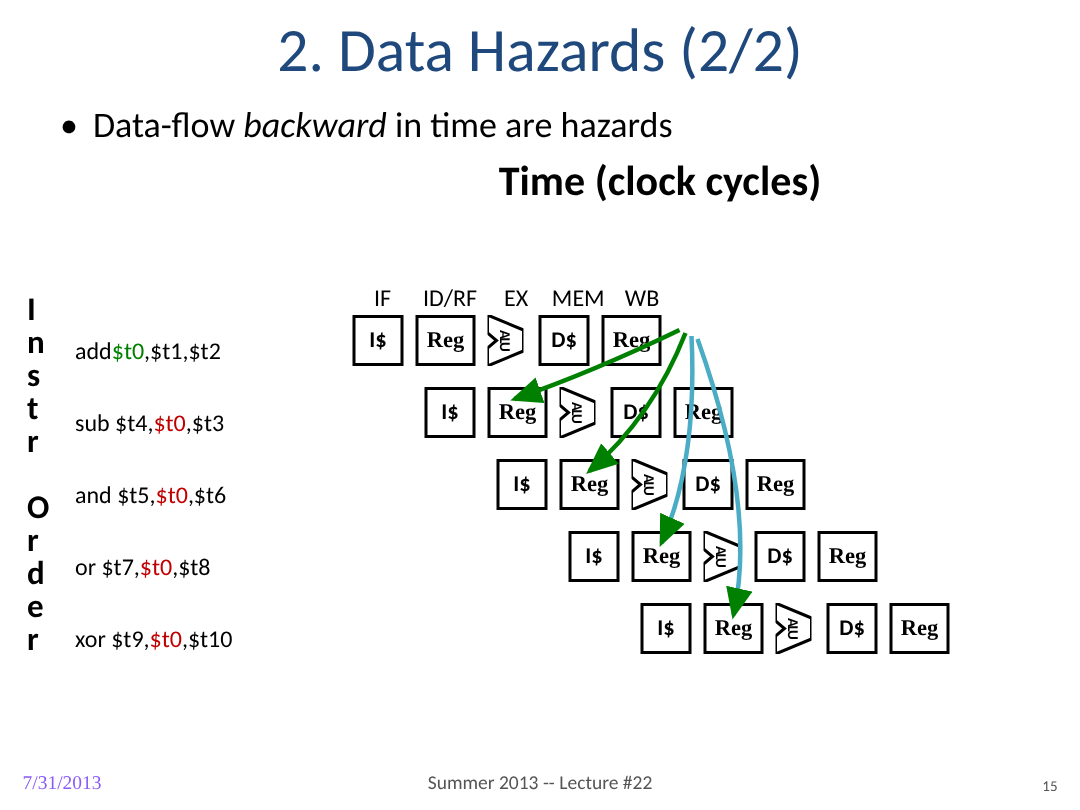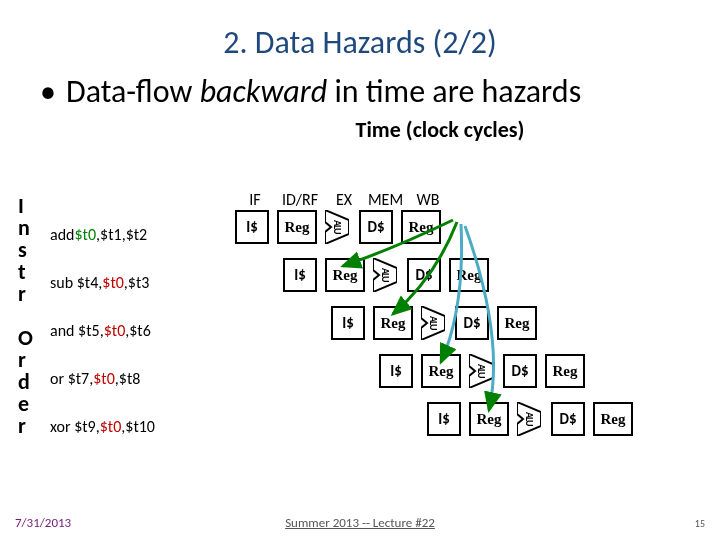--- a/index.html
+++ b/index.html
@@ -7,35 +7,35 @@
     padding: 0;
     width: 720px;
     height: 540px;
     font-family: Calibri, Arial, sans-serif;
     background: #fff;
     position: relative;
     overflow: hidden;
   }
   .title {
     text-align: center;
-    font-size: 32px;
+    font-size: 41px;
     color: #1f497d;
-    margin-top: 23px;
+    margin-top: 9px;
   }
   .bullet {
-    font-size: 32px;
+    font-size: 24px;
     margin: 10px 0 0 40px;
     color: #000;
   }
   .bullet .dot { margin-right: 10px; }
   .italic { font-style: italic; }
   .time-label {
     text-align: center;
     font-weight: bold;
-    font-size: 22px;
+    font-size: 28px;
     margin-left: 160px;
     margin-top: 5px;
   }
   .side-label {
     position: absolute;
     left: 18px;
     top: 195px;
     font-size: 22px;
     font-weight: bold;
     line-height: 22px;
@@ -94,30 +94,30 @@
     justify-content: center;
     margin: 0 2px;
   }
   .alu svg { position: absolute; top: 0; left: 0; }
   .alu span { position: relative; writing-mode: vertical-rl; font-size: 10px; letter-spacing: -1px;}
   .footer-l {
     position: absolute;
     bottom: 10px;
     left: 15px;
     font-size: 13px;
-    color: #701a75;
+    color: #8b5cf6;
+    font-family: Liberation Serif, serif;
   }
   .footer-c {
     position: absolute;
     bottom: 10px;
     left: 0; right: 0;
     text-align: center;
     font-size: 13px;
     color: #555;
-    text-decoration: underline;
   }
   .footer-r {
     position: absolute;
     bottom: 10px;
     right: 15px;
     font-size: 10px;
     color: #555;
   }
   .arrows {
     position: absolute;

